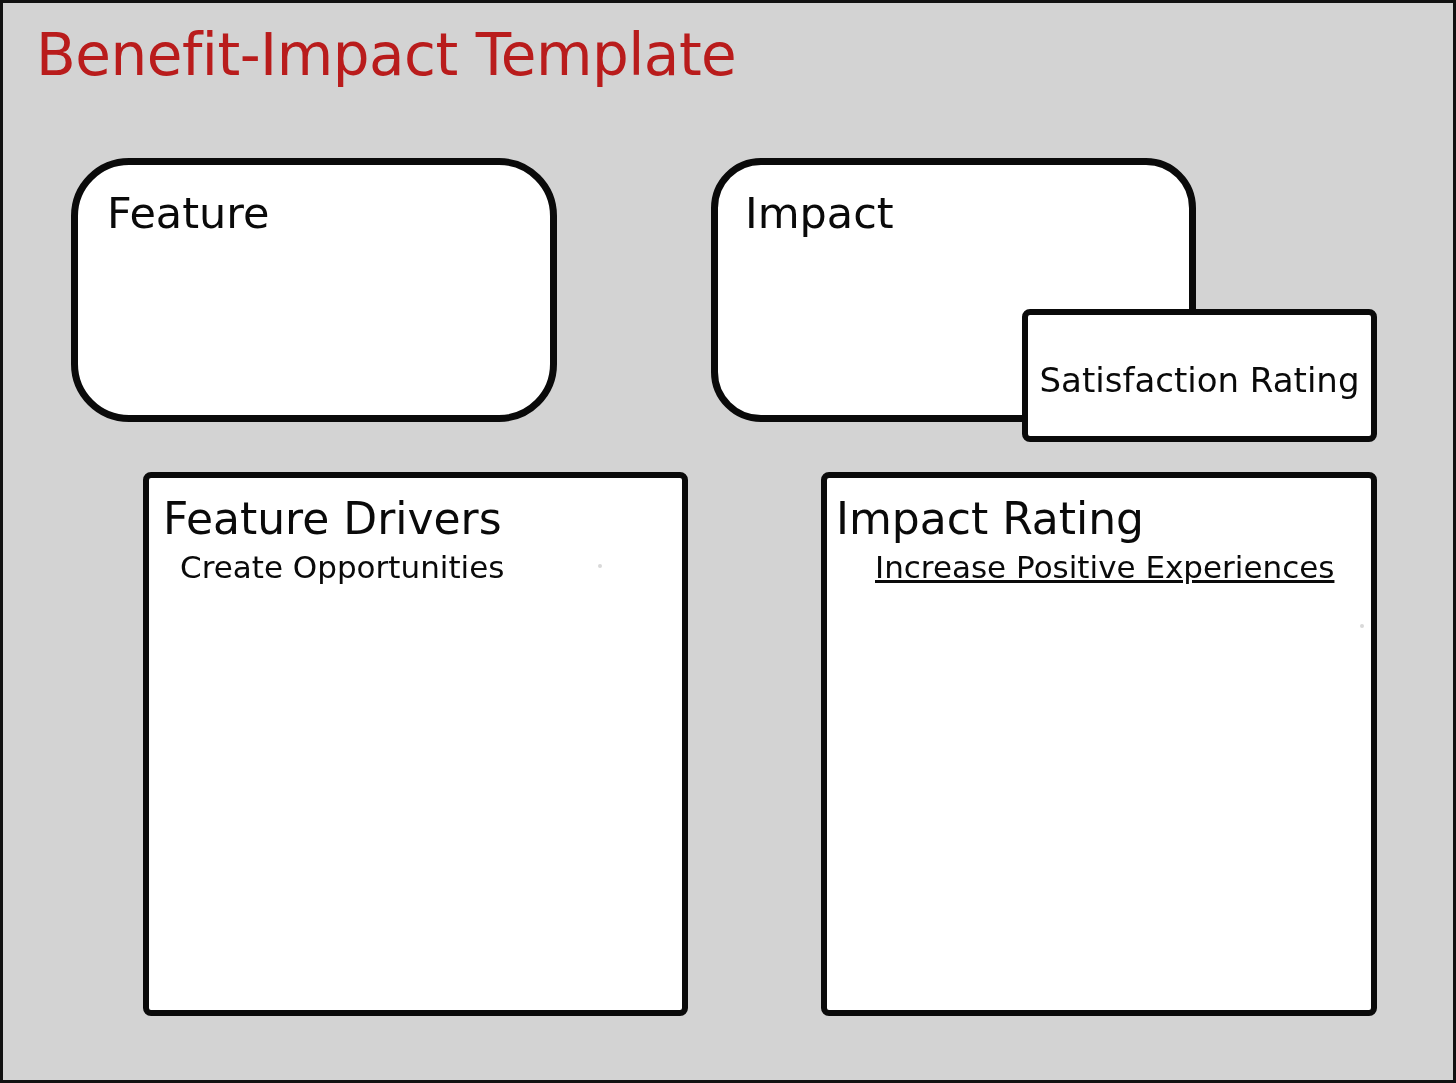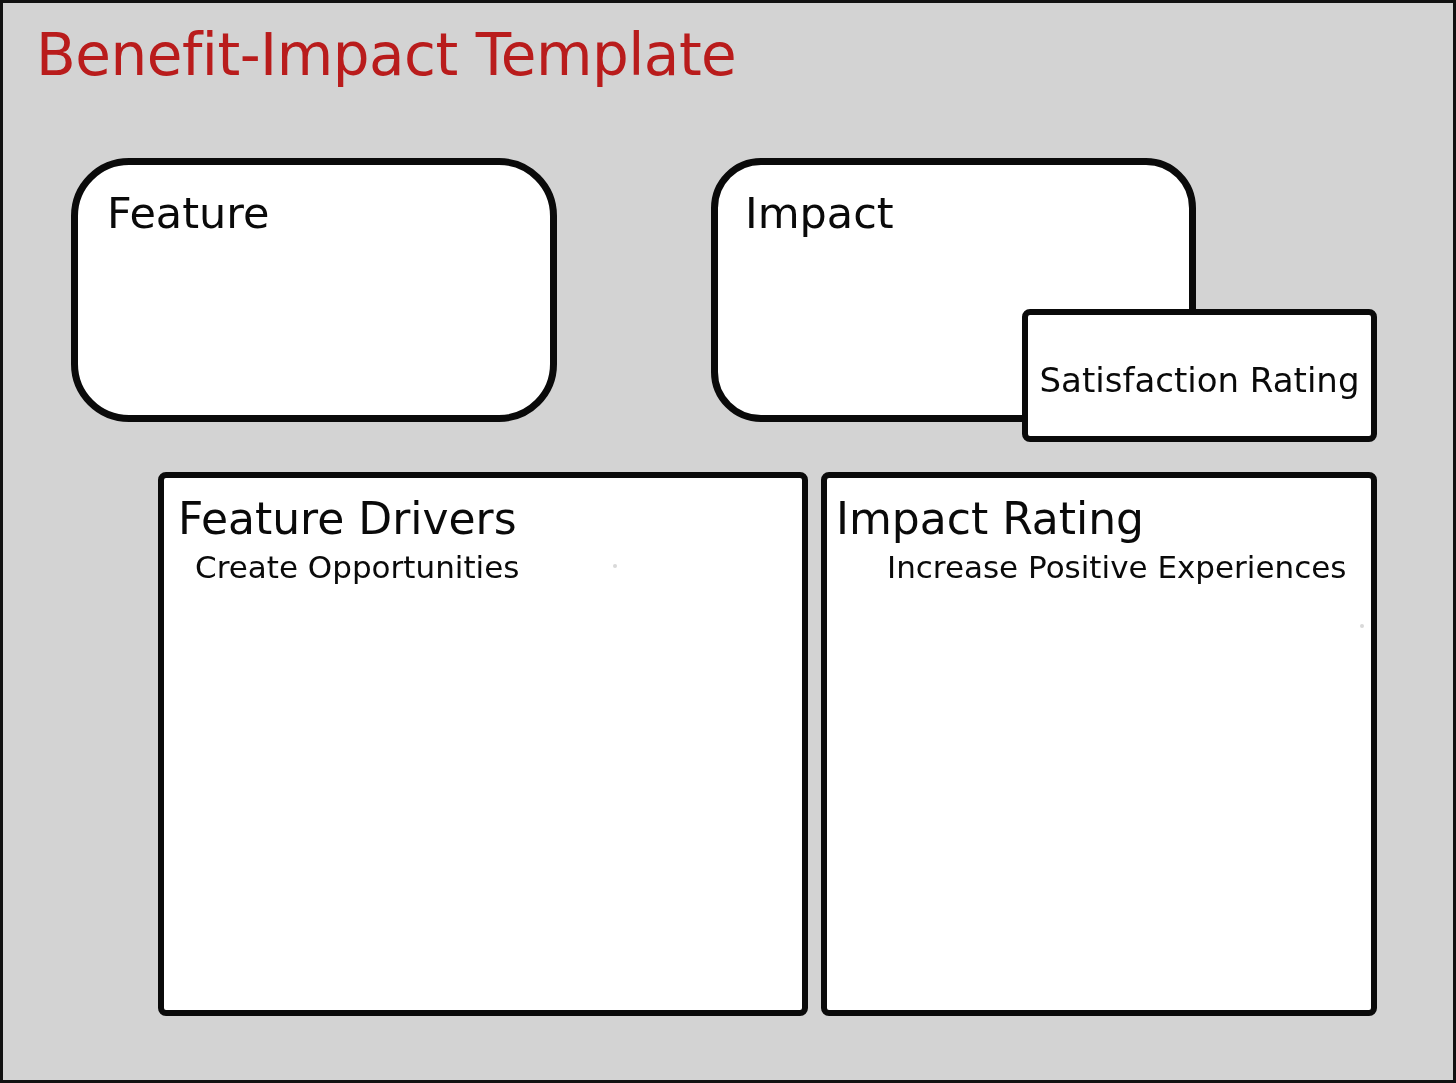--- a/index.html
+++ b/index.html
@@ -94,23 +94,23 @@
     left: 0;
     right: 0;
     top: 45px;
     text-align: center;
     font-size: 34px;
     line-height: 40px;
   }
 
   
   #feature-drivers-box {
-    left: 155px;
+    left: 140px;
     top: 469px;
-    width: 650px;
+    width: 545px;
     height: 544px;
     border-width: 6px;
   }
   #impact-drivers-box {
     left: 818px;
     top: 469px;
     width: 556px;
     height: 544px;
     border-width: 6px;
   }
@@ -128,21 +128,21 @@
 
   .drivers-sub {
     position: absolute;
     top: 68px;
     font-size: 31px;
     line-height: 42px;
     color: #0a0a0a;
     white-space: nowrap;
   }
   #feature-drivers-sub { left: 31px; }
-  #impact-drivers-sub  { left: 60px; }
+  #impact-drivers-sub  { left: 48px; text-decoration: underline; }
 
   
   .speck {
     position: absolute;
     width: 4px;
     height: 4px;
     background: #d9d9d9;
     border-radius: 50%;
   }
   #feature-speck { left: 449px; top: 86px; }

